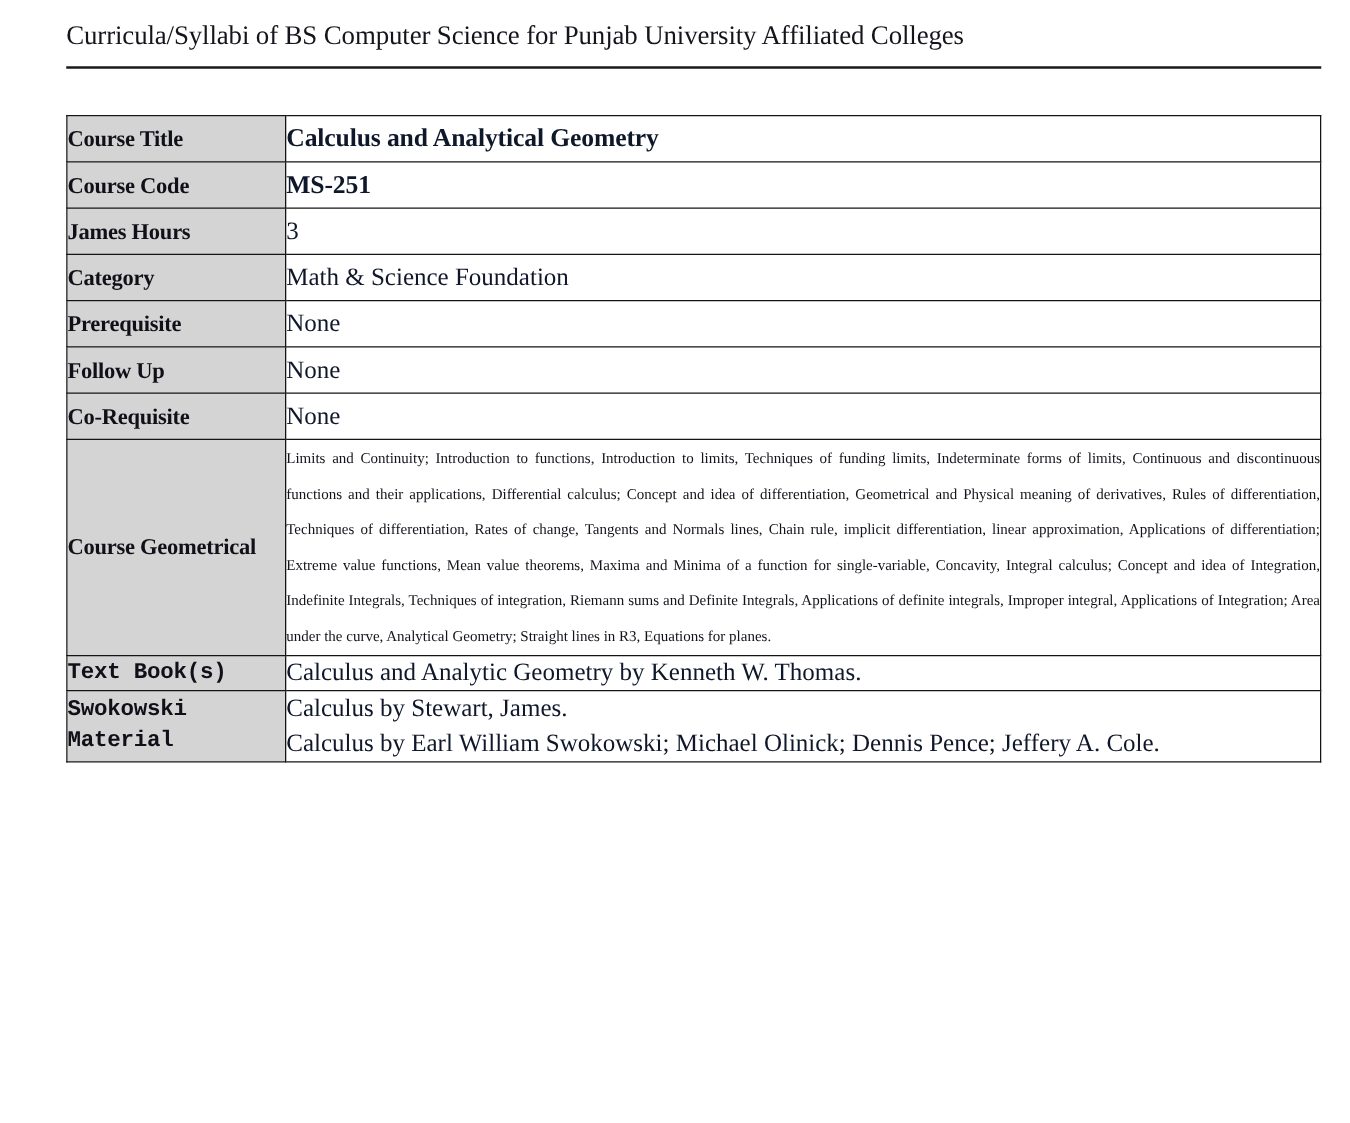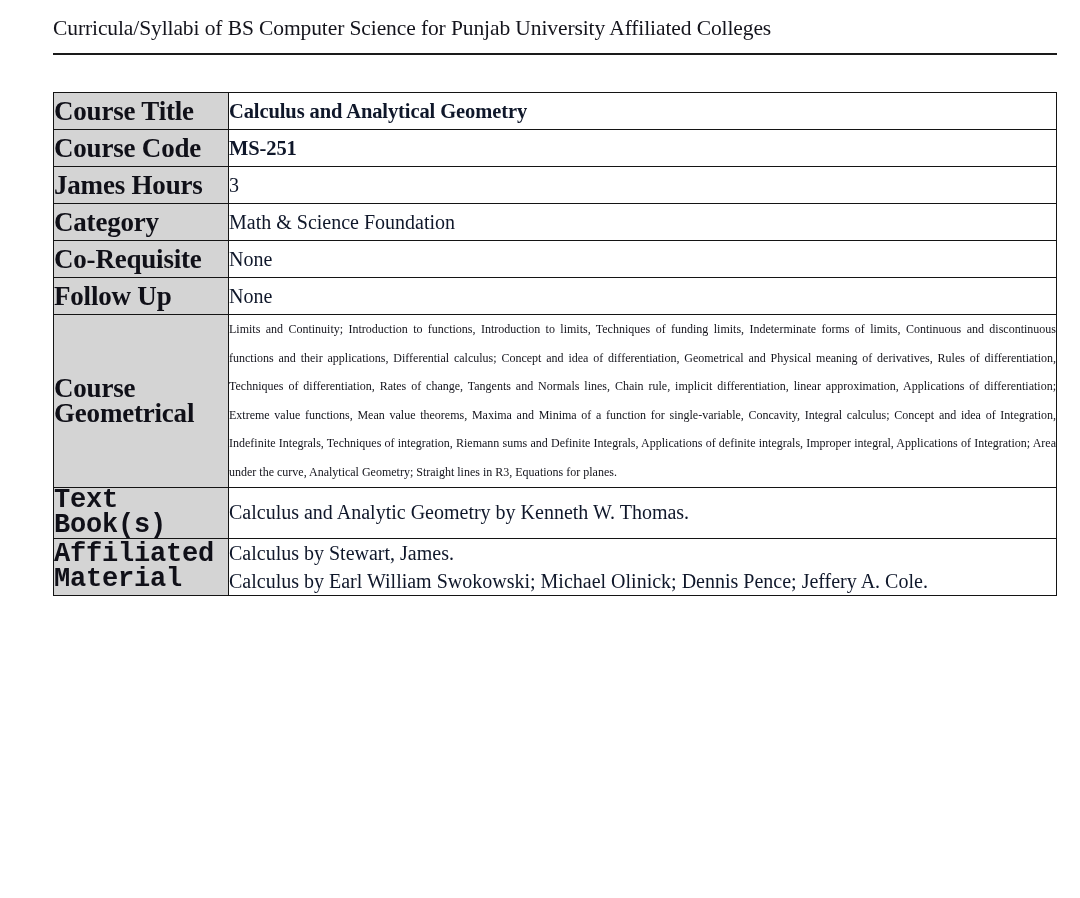--- a/index.html
+++ b/index.html
@@ -57,21 +57,21 @@
   .course-table td {
     border: 1.6px solid #141414;
     vertical-align: middle;
     padding: 0;
   }
 
   .label-cell {
     width: 174px;
     background: #d4d4d4;
     font-weight: bold;
-    font-size: 27px;
+    font-size: 18px;
     line-height: 25px;
     padding: 6px 0 6px 14px;
     letter-spacing: -0.2px;
     color: #101018;
   }
   .value-cell {
     padding: 6px 14px 6px 12px;
     font-size: 20px;
     line-height: 26px;
     color: #0f172a;
@@ -148,40 +148,44 @@
       </tr>
       <tr class="row-compact">
         <td class="label-cell">James Hours</td>
         <td class="value-cell">3</td>
       </tr>
       <tr class="row-compact">
         <td class="label-cell">Category</td>
         <td class="value-cell">Math &amp; Science Foundation</td>
       </tr>
       <tr class="row-compact">
-        <td class="label-cell">Co-Requisite</td>
+        <td class="label-cell">Prerequisite</td>
         <td class="value-cell">None</td>
       </tr>
       <tr class="row-compact">
         <td class="label-cell">Follow Up</td>
+        <td class="value-cell">None</td>
+      </tr>
+      <tr class="row-compact">
+        <td class="label-cell">Co-Requisite</td>
         <td class="value-cell">None</td>
       </tr>
 
       <tr>
         <td class="label-cell desc-label">Course Geometrical</td>
         <td class="value-cell desc-cell">Limits and Continuity; Introduction to functions, Introduction to limits, Techniques of funding limits, Indeterminate forms of limits, Continuous and discontinuous functions and their applications, Differential calculus; Concept and idea of differentiation, Geometrical and Physical meaning of derivatives, Rules of differentiation, Techniques of differentiation, Rates of change, Tangents and Normals lines, Chain rule, implicit differentiation, linear approximation, Applications of differentiation; Extreme value functions, Mean value theorems, Maxima and Minima of a function for single-variable, Concavity, Integral calculus; Concept and idea of Integration, Indefinite Integrals, Techniques of integration, Riemann sums and Definite Integrals, Applications of definite integrals, Improper integral, Applications of Integration; Area under the curve, Analytical Geometry; Straight lines in R3, Equations for planes.</td>
       </tr>
 
       <tr>
         <td class="label-cell book-label">Text Book(s)</td>
         <td class="value-cell book-cell">Calculus and Analytic Geometry by Kenneth W. Thomas.</td>
       </tr>
 
       <tr>
-        <td class="label-cell ref-label">Affiliated Material</td>
+        <td class="label-cell ref-label">Swokowski Material</td>
         <td class="value-cell ref-cell">
           <span class="ref-line">Calculus by Stewart, James.</span>
           <span class="ref-line">Calculus by Earl William Swokowski; Michael Olinick; Dennis Pence; Jeffery A. Cole.</span>
         </td>
       </tr>
     </tbody>
   </table>
 
 </div>
 

